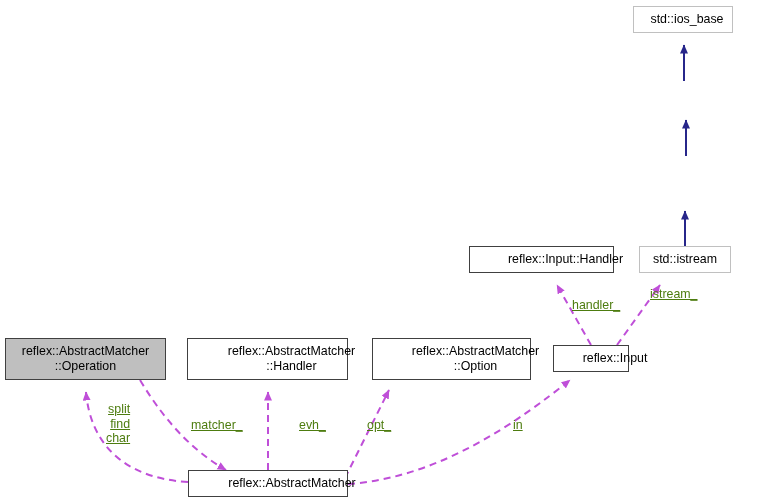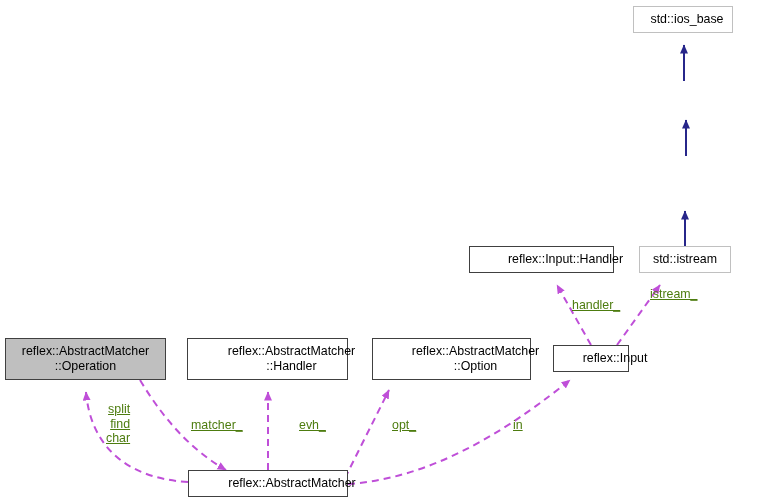--- a/index.html
+++ b/index.html
@@ -157,17 +157,17 @@
   <div class="edge-label" style="left:650px; top:287px;">istream_</div>
 
   <div class="edge-label" style="left:106px; top:402px;">split
 find
 char</div>
 
   <div class="edge-label" style="left:191px; top:418px;">matcher_</div>
 
   <div class="edge-label" style="left:271px; top:418px;margin-left:28px;">evh_</div>
 
-  <div class="edge-label" style="left:392px; top:418px;">opt_</div>
+  <div class="edge-label" style="left:367px; top:418px;">opt_</div>
 
   <div class="edge-label" style="left:513px; top:418px;">in</div>
 
 </div>
 
 </body></html>

